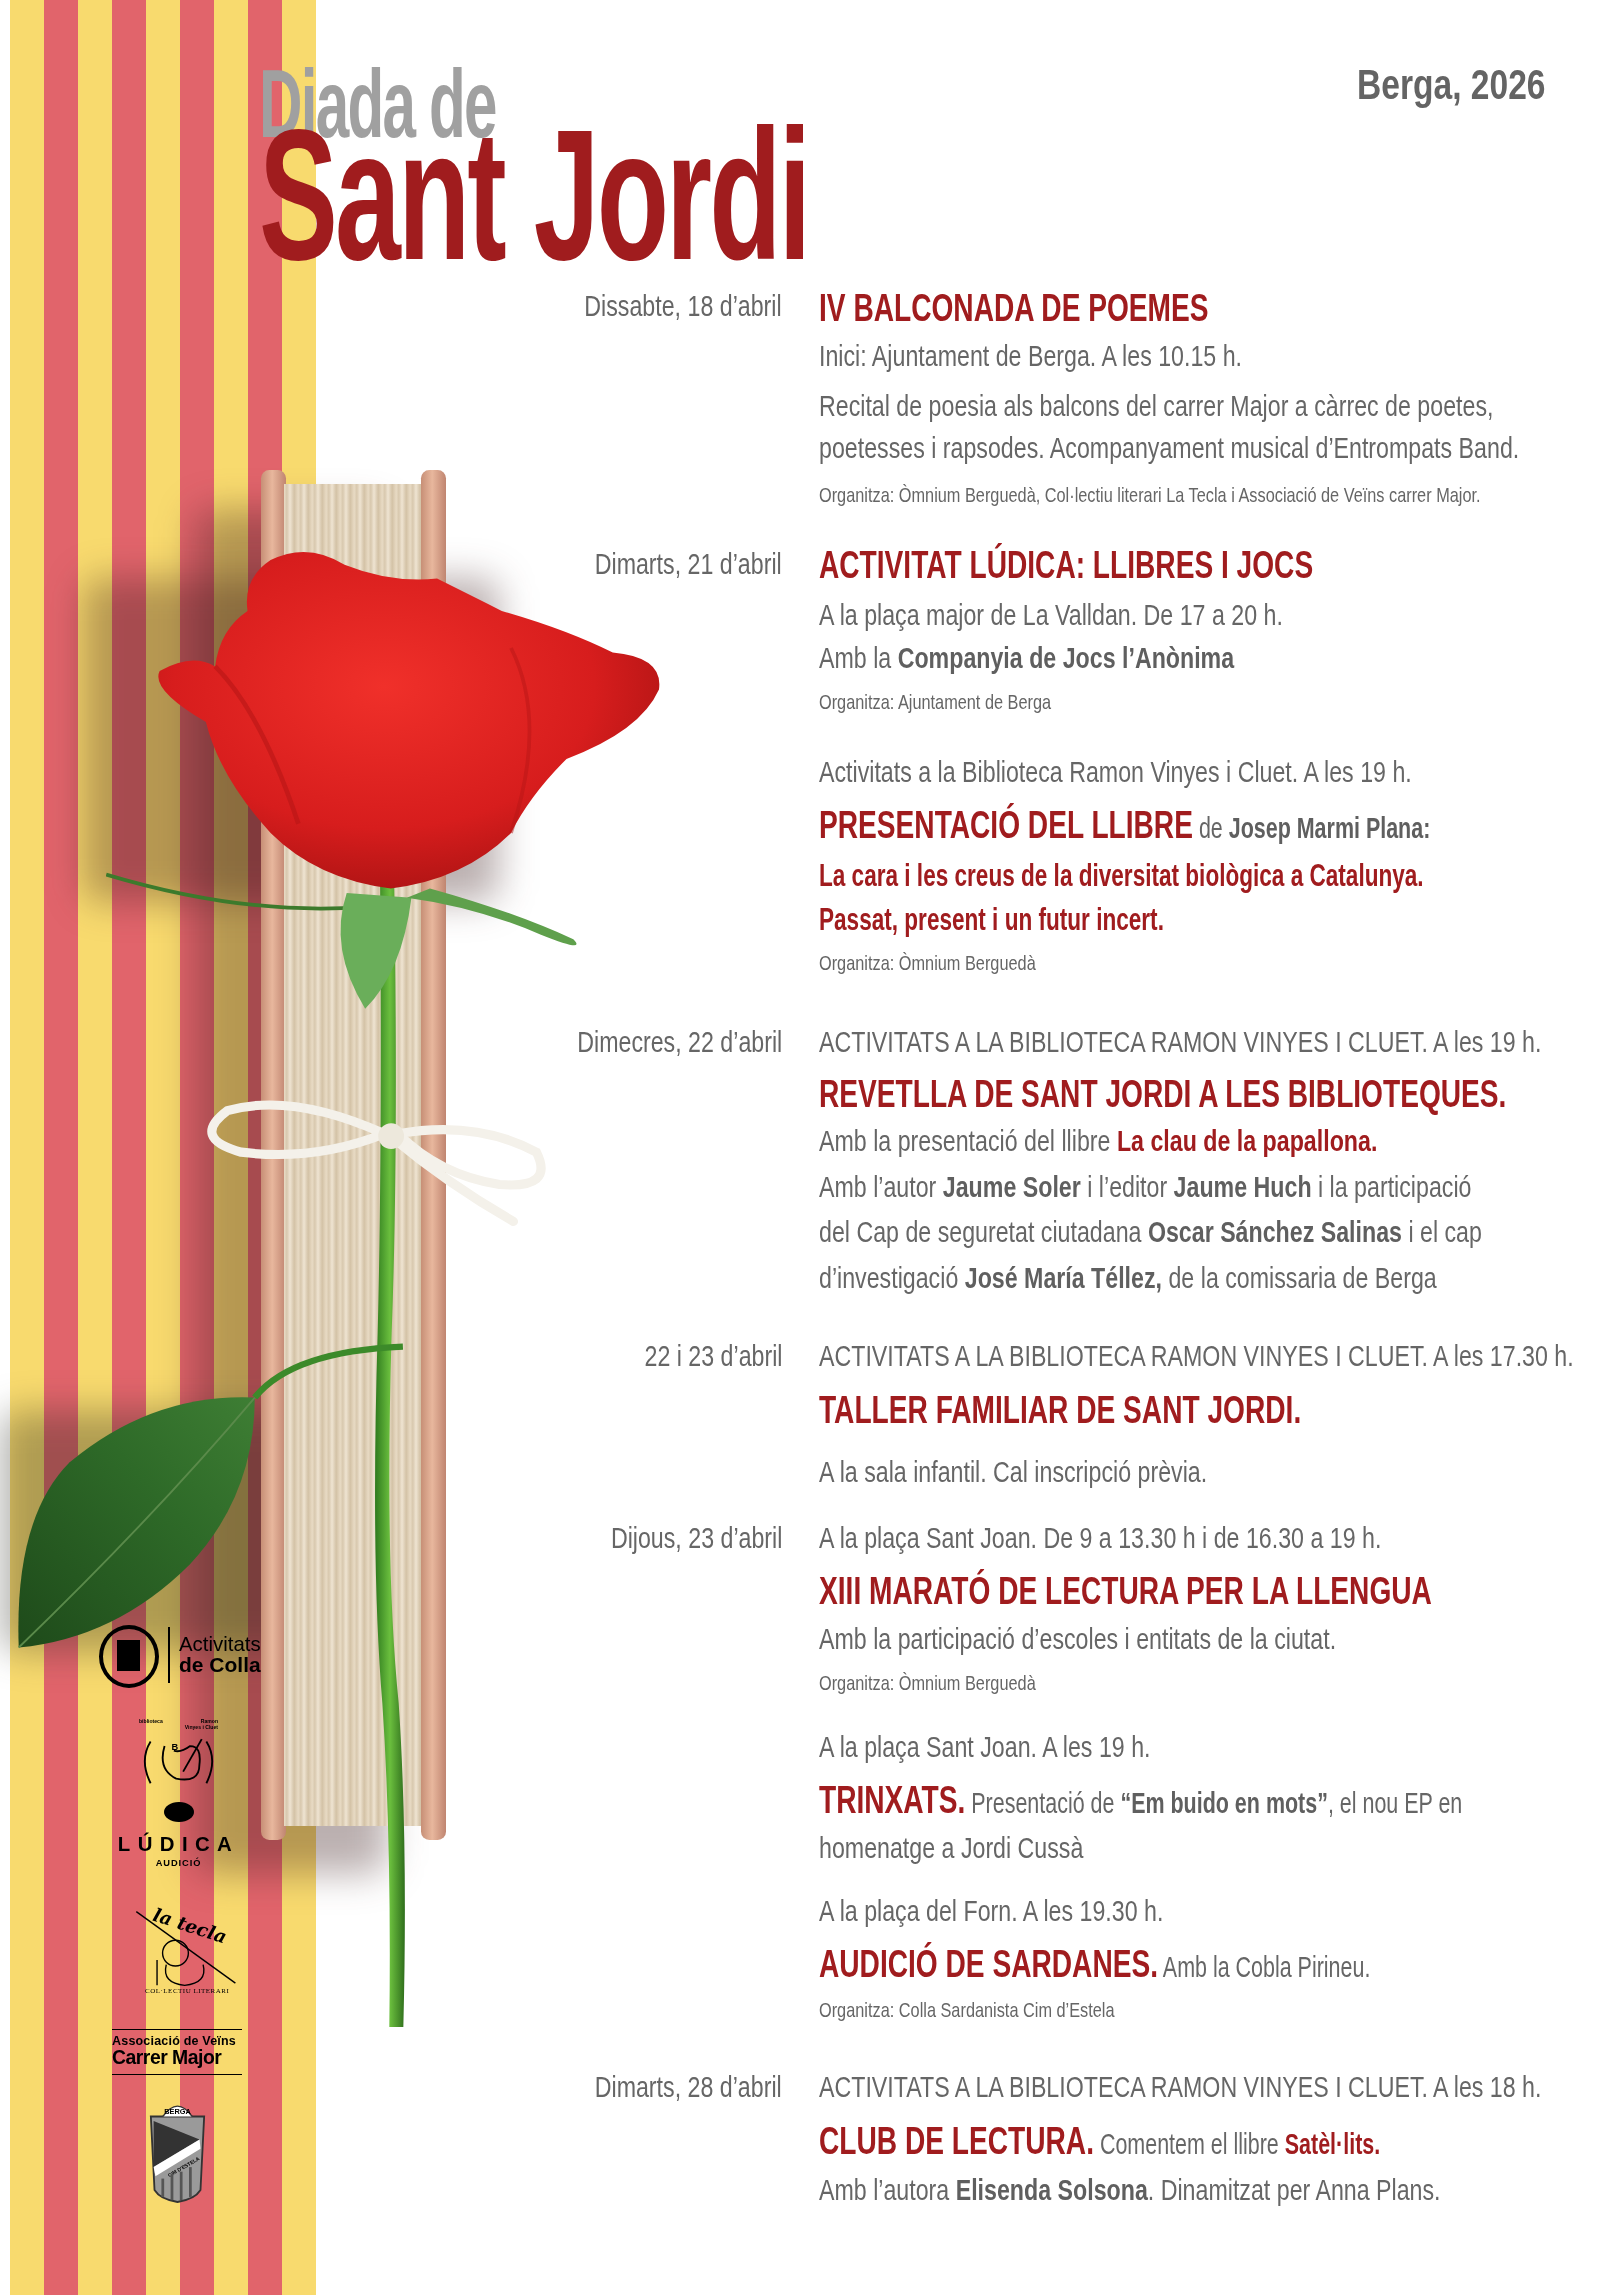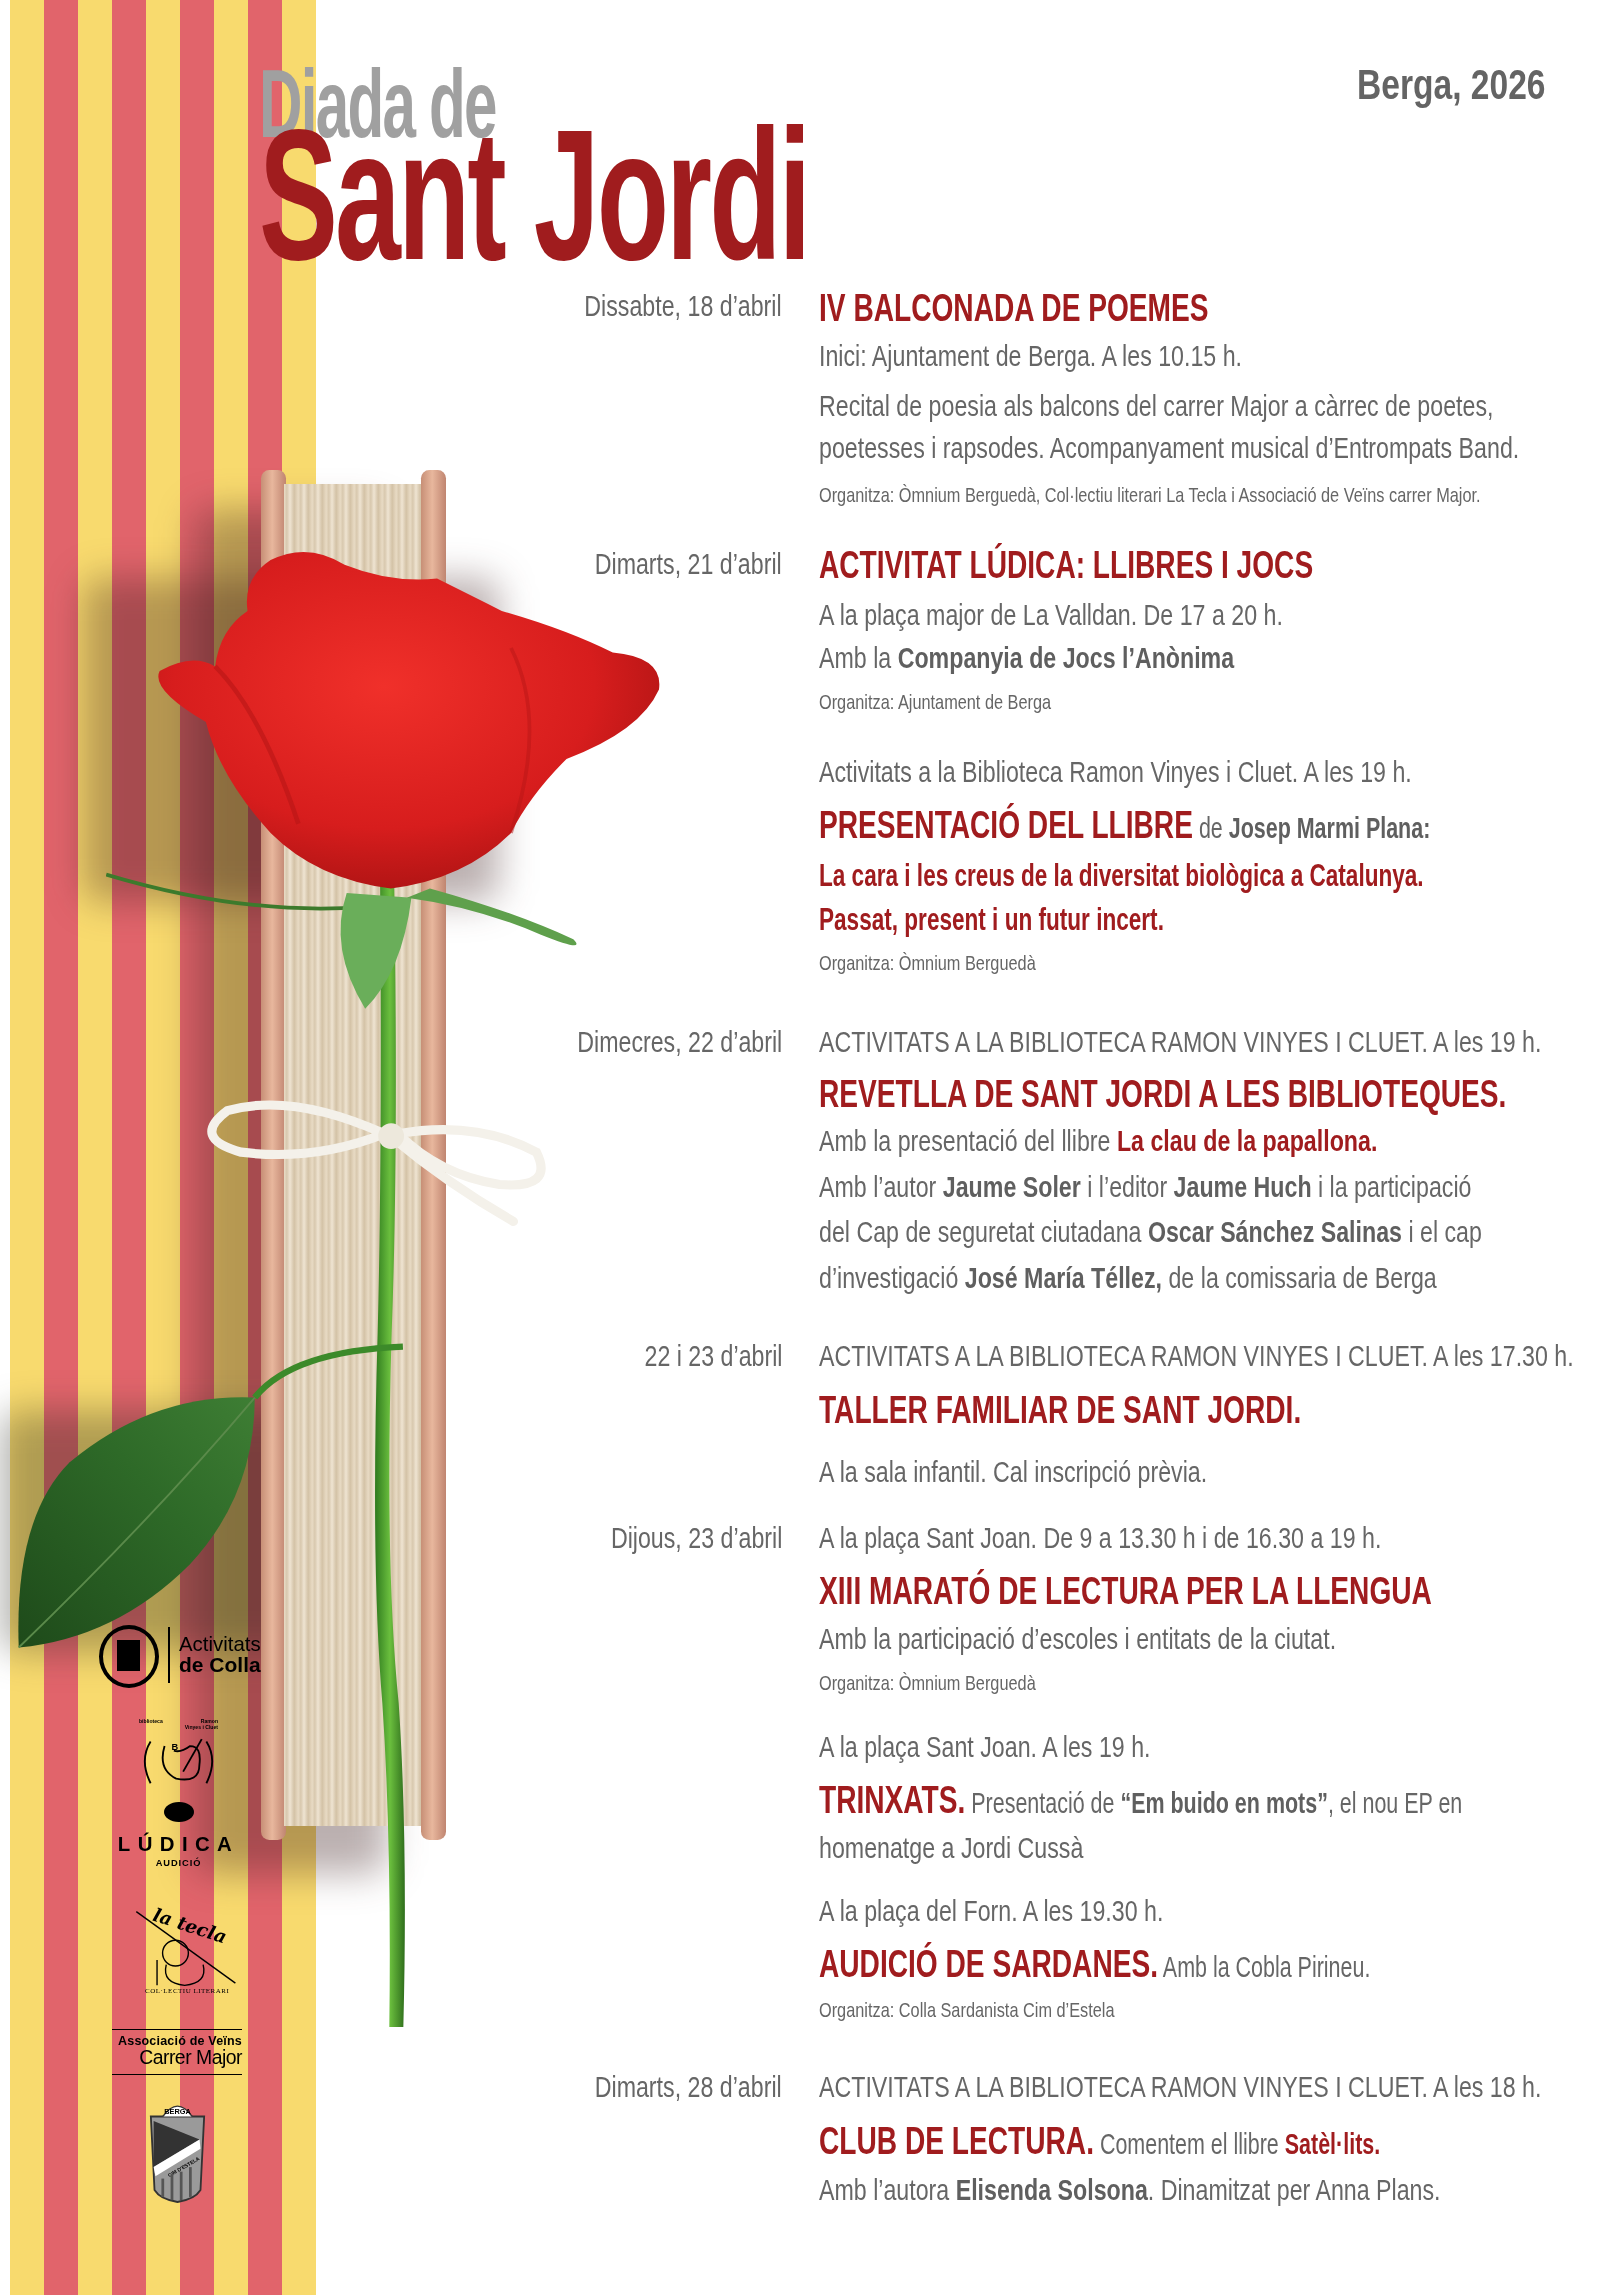--- a/index.html
+++ b/index.html
@@ -53,23 +53,23 @@
 
   .omnium { left: 116px; top: 1802px; width: 125px; height: 79px; text-align: center; }
   .omnium .dot { width: 30px; height: 20.4px; border-radius: 15px / 10.2px; background: #000; margin: 0 auto; position: relative; }
   .omnium .name { font-size: 20.4px; font-weight: 700; letter-spacing: 7.4px; margin-top: 12px; line-height: 1; }
   .omnium .sub { font-size: 9.3px; font-weight: 700; letter-spacing: 0.9px; margin-top: 4.6px; line-height: 1; }
 
   .tecla { left: 129px; top: 1904px; width: 111px; height: 93px; }
   .tecla .brand { position: absolute; left: 28px; top: 0; font-family: "DejaVu Serif", serif; font-style: italic; font-weight: 700; font-size: 18.5px; transform: rotate(18deg); transform-origin: left top; }
   .tecla .col { position: absolute; left: 16px; top: 83px; font-family: "Liberation Serif", serif; font-size: 7px; letter-spacing: 0.5px; }
 
-  .carrer { left: 112px; top: 2029px; width: 130px; height: 46px; border-top: 1.9px solid #000; border-bottom: 1.9px solid #000; box-sizing: border-box; text-align: right; }
+  .carrer { left: 112px; top: 2029px; width: 130px; height: 46px; border-top: 1.9px solid #000; border-bottom: 1.9px solid #000; box-sizing: border-box; }
   .carrer .l1 { font-size: 12.5px; font-weight: 700; line-height: 1; margin-top: 4.6px; letter-spacing: 0.2px; }
-  .carrer .l2 { font-size: 19.4px; font-weight: 400; line-height: 1; margin-top: 0.9px; letter-spacing: -0.5px; }
+  .carrer .l2 { font-size: 19.4px; font-weight: 700; line-height: 1; margin-top: 0.9px; letter-spacing: -0.5px; }
 
   .shield { left: 149px; top: 2098px; width: 57px; height: 106px; }
 
   
   .program { position: absolute; left: 0; top: 0; width: 1623px; }
   .date { position: absolute; right: 841px; color: #666666; font-size: 29px; line-height: 1; white-space: nowrap;
           transform: scaleX(0.80); transform-origin: right center; }
   .line { position: absolute; left: 819px; white-space: nowrap; line-height: 1; color: #666666; transform-origin: left center; }
   .body { font-size: 29px; transform: scaleX(0.80); }
   .small { font-size: 20.4px; transform: scaleX(0.80); }

